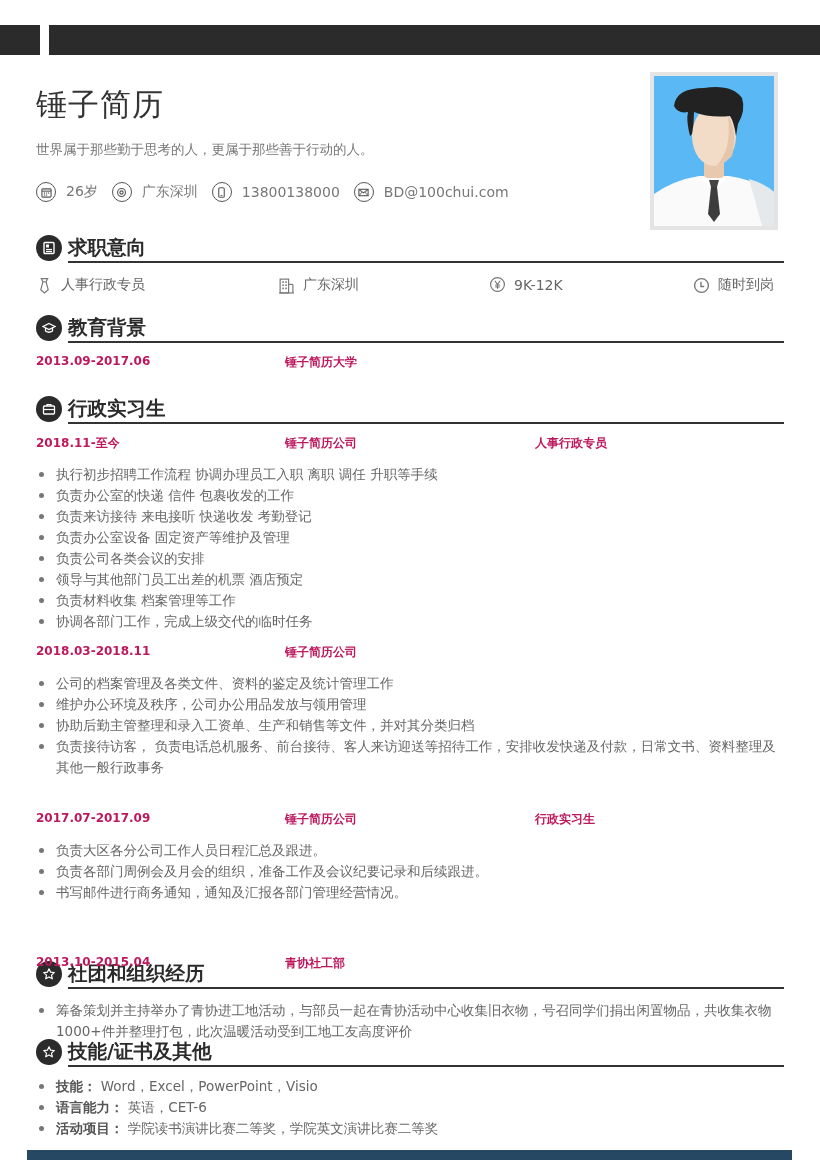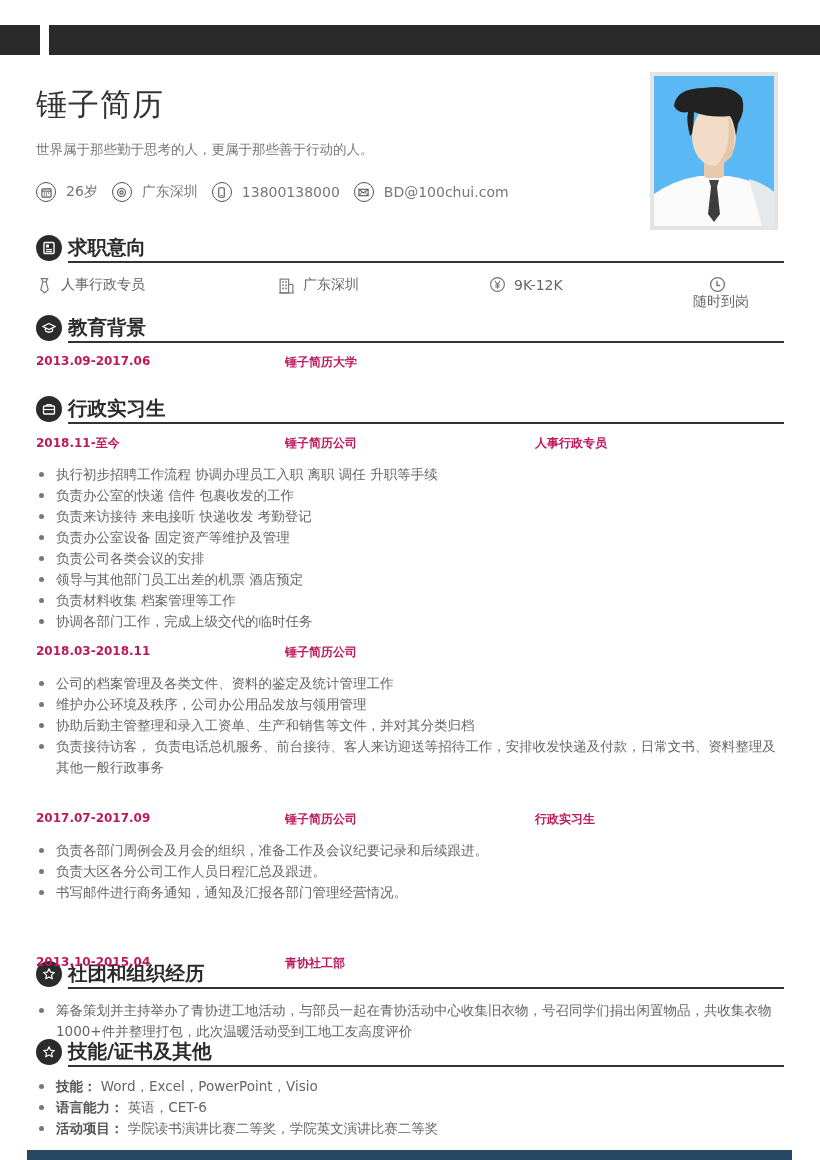--- a/index.html
+++ b/index.html
@@ -150,21 +150,21 @@
   <div class="intent-item" style="left:453px;">
     <svg viewBox="0 0 16 16">
         <circle cx="8" cy="8" r="6.5" fill="none" stroke="#777" stroke-width="1.1"></circle>
         <polyline points="5.5,4.5 8,8 10.5,4.5" fill="none" stroke="#777" stroke-width="1.1"></polyline>
         <line x1="8" y1="8" x2="8" y2="12" stroke="#777" stroke-width="1.1"></line>
         <line x1="5.8" y1="8.5" x2="10.2" y2="8.5" stroke="#777" stroke-width="1"></line>
         <line x1="5.8" y1="10.3" x2="10.2" y2="10.3" stroke="#777" stroke-width="1"></line>
       </svg>
     <span>9K-12K</span>
   </div>
-  <div class="intent-item" style="left:657px;flex-direction:column;">
+  <div class="intent-item" style="left:657px;">
     <svg viewBox="0 0 16 16">
         <circle cx="8" cy="8" r="6.5" fill="none" stroke="#777" stroke-width="1.3"></circle>
         <polyline points="7.5,4.5 7.5,9 10.5,9" fill="none" stroke="#777" stroke-width="1.3"></polyline>
       </svg>
     <span>随时到岗</span>
   </div>
 </div>
 
 <div class="section-head" style="top:313px;">
   <div class="section-icon">
@@ -220,22 +220,22 @@
   <li>协助后勤主管整理和录入工资单、生产和销售等文件，并对其分类归档</li>
   <li>负责接待访客， 负责电话总机服务、前台接待、客人来访迎送等招待工作，安排收发快递及付款，日常文书、资料整理及其他一般行政事务</li>
 </ul>
 
 <div class="entry-head" style="top:811px;">
   <span class="col-date">2017.07-2017.09</span>
   <span class="col-org">锤子简历公司</span>
   <span class="col-role">行政实习生</span>
 </div>
 <ul class="bullets" style="top:840px;">
+  <li>负责大区各分公司工作人员日程汇总及跟进。</li>
   <li>负责各部门周例会及月会的组织，准备工作及会议纪要记录和后续跟进。</li>
-  <li>负责大区各分公司工作人员日程汇总及跟进。</li>
   <li>书写邮件进行商务通知，通知及汇报各部门管理经营情况。</li>
 </ul>
 
 <div class="section-head" style="top:914px;margin-top:45px;">
   <div class="section-icon">
     <svg viewBox="0 0 14 14">
         <polygon points="7,1.8 8.6,5.2 12.3,5.6 9.5,8.1 10.3,11.8 7,9.9 3.7,11.8 4.5,8.1 1.7,5.6 5.4,5.2" fill="none" stroke="#fff" stroke-width="1.2" stroke-linejoin="round"></polygon>
       </svg>
   </div>
   <div class="section-title">社团和组织经历</div>

